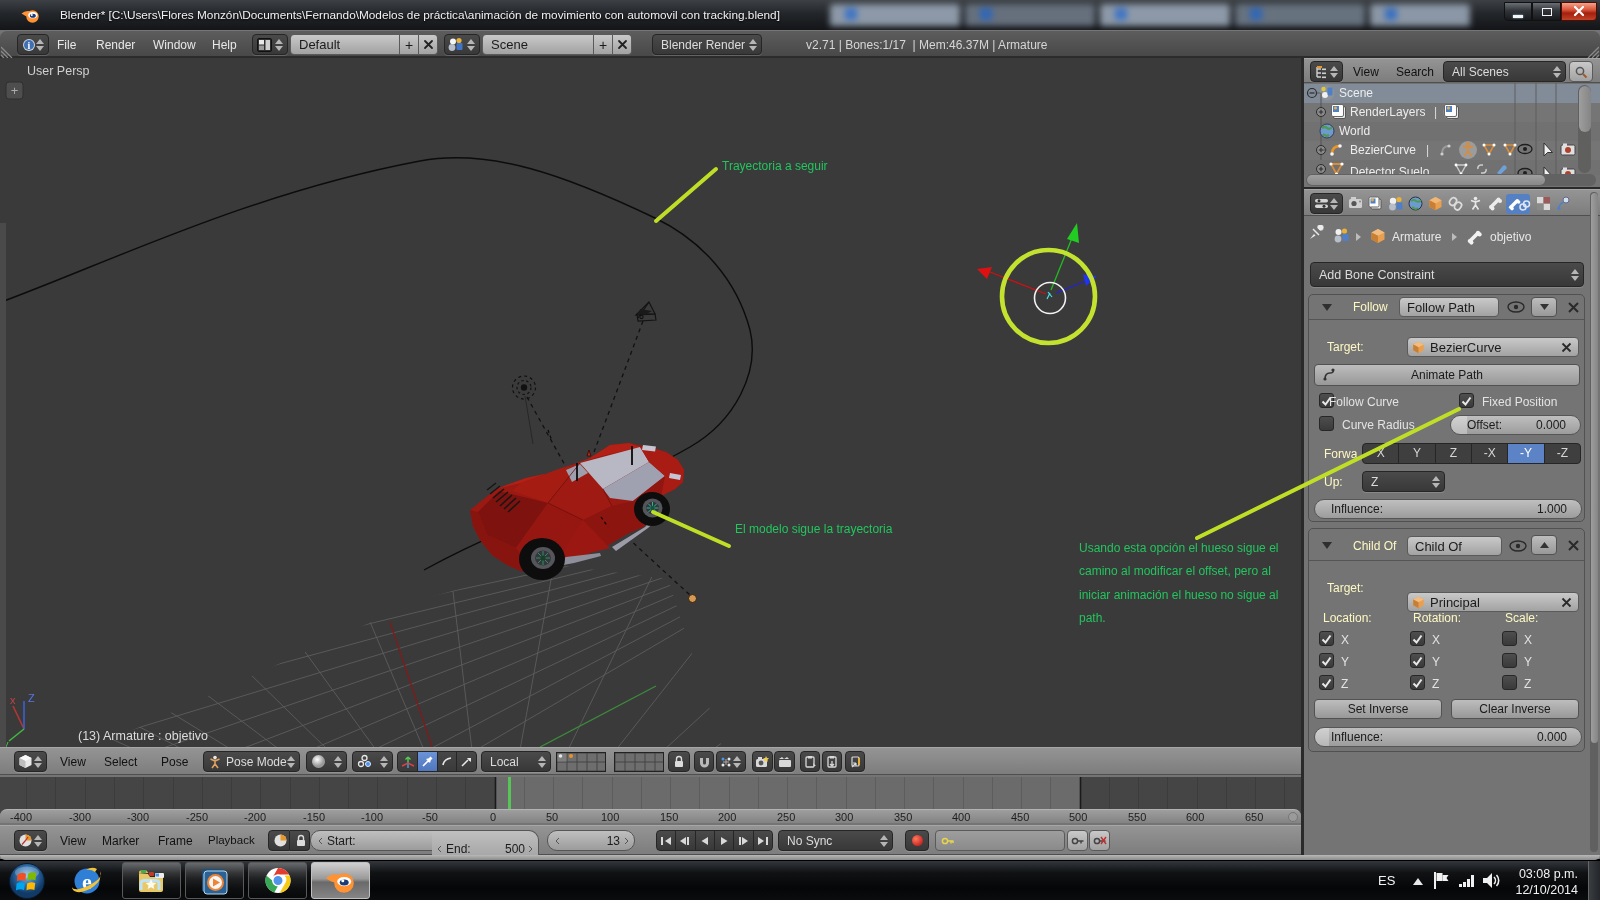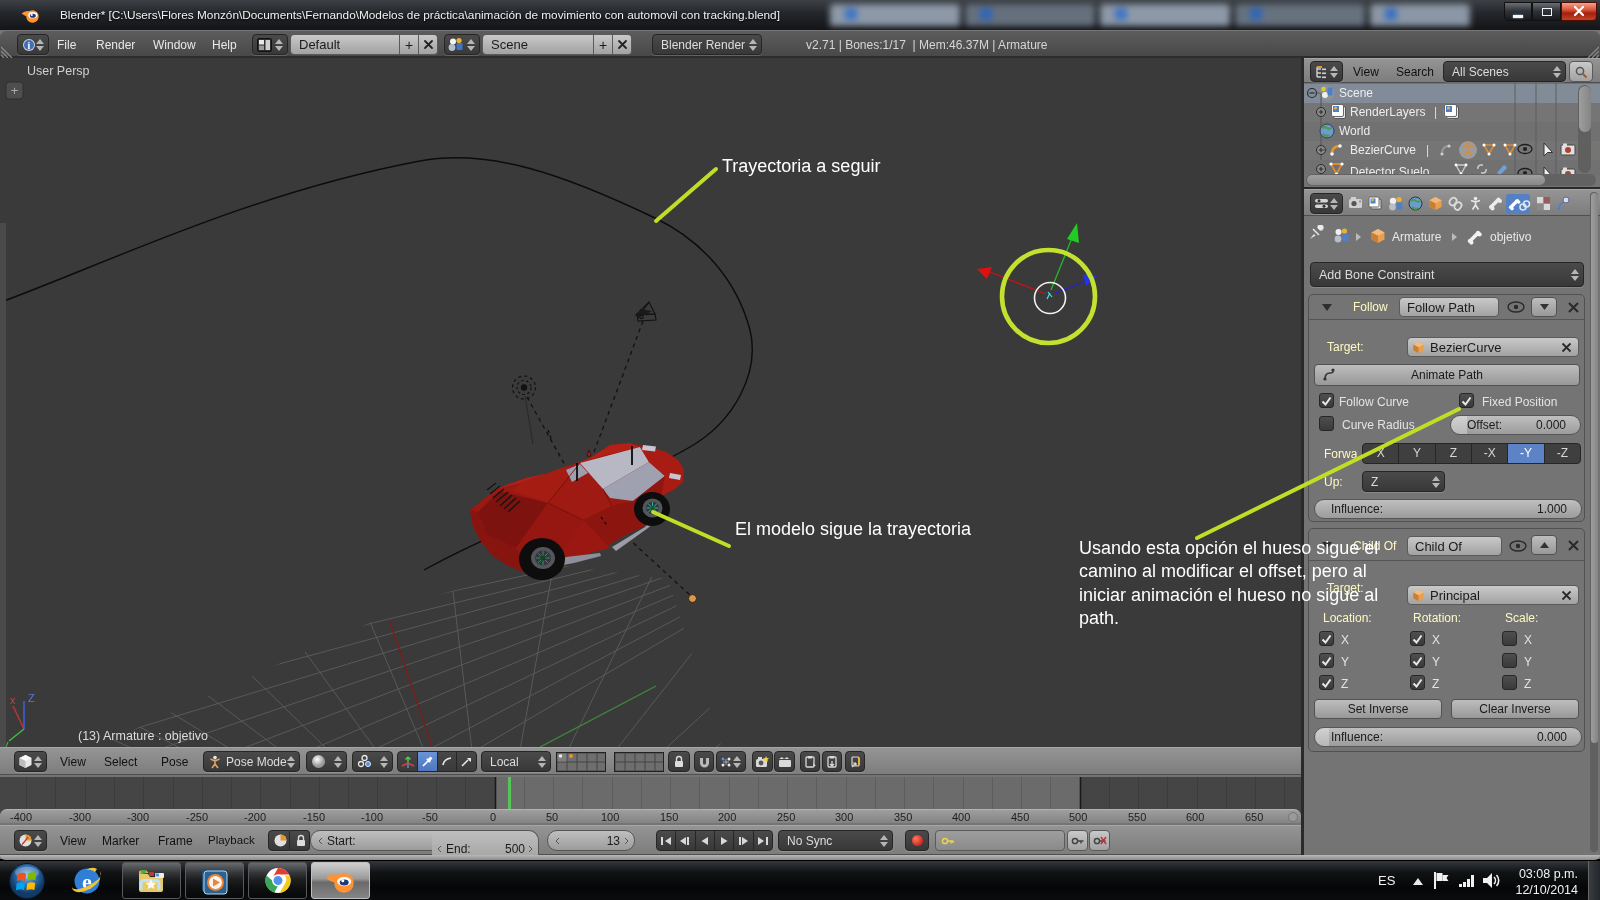--- a/index.html
+++ b/index.html
@@ -13,21 +13,21 @@
 .ud:after{content:"";position:absolute;bottom:0;left:0;border-left:4px solid transparent;border-right:4px solid transparent;border-top:5px solid #b6b6b6}
 .lf{position:absolute;background:linear-gradient(#c9c9c9,#a2a2a2);border:1px solid #5a5a5a;border-radius:4px;color:#1b1b1b;font-size:13px;display:flex;align-items:center}
 .btn{position:absolute;background:linear-gradient(#bdbdbd,#989898);border:1px solid #525252;border-radius:4px;color:#1a1a1a;font-size:12px;display:flex;align-items:center;justify-content:center}
 .slider{position:absolute;background:linear-gradient(#bfbfbf,#9c9c9c);border:1px solid #565656;border-radius:10px;color:#1b1b1b;font-size:12px;display:flex;align-items:center}
 .cb{position:absolute;width:15px;height:15px;background:linear-gradient(#4e4e4e,#3a3a3a);border:1px solid #272727;border-radius:3px}
 .cblabel{position:absolute;color:#e3e3e3;font-size:12px;white-space:nowrap}
 .dtext{position:absolute;color:#fef9c3;font-size:12px;white-space:nowrap}
 .wtext{position:absolute;color:#e3e3e3;font-size:12px;white-space:nowrap}
 .menu{color:#111;font-size:12px}
 .hdr{position:absolute;background:linear-gradient(#949494,#7d7d7d);border-top:1px solid #a6a6a6;border-bottom:1px solid #4f4f4f}
-.ann{position:absolute;color:#ffffff;font-size:18px;line-height:23.3px;white-space:nowrap}
+.ann{position:absolute;color:#22c55e;font-size:12px;line-height:23.3px;white-space:nowrap}
 </style></head>
 <body>
 
 <div class="abs" id="titlebar" style="left:0;top:0;width:1600px;height:30px;background:linear-gradient(#3d4145,#23262a 45%,#131518);overflow:hidden">
   <div class="abs" style="left:770px;top:0;width:700px;height:26px;filter:blur(3px)">
     <div class="abs" style="left:60px;top:4px;width:130px;height:22px;background:#8d99a8;border-radius:4px 4px 0 0"></div>
     <div class="abs" style="left:195px;top:4px;width:130px;height:22px;background:#66707d;border-radius:4px 4px 0 0"></div>
     <div class="abs" style="left:330px;top:4px;width:130px;height:22px;background:#8d99a8;border-radius:4px 4px 0 0"></div>
     <div class="abs" style="left:465px;top:4px;width:130px;height:22px;background:#67727f;border-radius:4px 4px 0 0"></div>
     <div class="abs" style="left:600px;top:4px;width:100px;height:22px;background:#8b97a6;border-radius:4px 4px 0 0"></div>
@@ -972,21 +972,21 @@
         </svg>
       </div>
     <div class="btn" style="left:5px;top:69px;width:266px;height:22px"><svg width="14" height="14" viewBox="0 0 14 14" style="position:absolute;left:7px">
           <path d="M3 11 Q3 5 8 5 Q12 5 11 2" fill="none" stroke="#333" stroke-width="1.6"></path>
           <circle cx="3" cy="11" r="1.6" fill="#333"></circle>
           <circle cx="11" cy="2" r="1.6" fill="#333"></circle>
         </svg>Animate Path</div>
     <div class="cb" style="left:10px;top:98px"><svg width="13" height="13" viewBox="0 0 13 13">
           <path d="M2.5 6.5 l3 3 5-7" stroke="#e9e9e9" stroke-width="2" fill="none"></path>
         </svg></div>
-    <div class="cblabel" style="left:30px;top:100px">Follow Curve</div>
+    <div class="cblabel" style="left:20px;top:100px">Follow Curve</div>
     <div class="cb" style="left:150px;top:98px"><svg width="13" height="13" viewBox="0 0 13 13">
           <path d="M2.5 6.5 l3 3 5-7" stroke="#e9e9e9" stroke-width="2" fill="none"></path>
         </svg></div>
     <div class="cblabel" style="left:173px;top:100px">Fixed Position</div>
     <div class="cb" style="left:10px;top:121px"></div>
     <div class="cblabel" style="left:33px;top:123px">Curve Radius</div>
     <div class="slider" style="left:141px;top:120px;width:131px;height:20px">
         <i style="position:absolute;left:0;top:0;width:16px;height:18px;background:rgba(255,255,255,.3);border-radius:9px 0 0 9px"></i>
         <span style="padding-left:16px">Offset:</span>
         <span style="position:absolute;right:14px">0.000</span>
@@ -1027,21 +1027,21 @@
       <div class="btn" style="left:222px;top:6px;width:26px;height:20px">
           <svg width="11" height="8" viewBox="0 0 11 8">
             <path d="M5.5 1 l4.5 6 h-9z" fill="#333"></path>
           </svg>
         </div>
       <svg class="abs" style="left:258px;top:10px" width="13" height="13" viewBox="0 0 13 13">
           <path d="M2 2 l9 9 M11 2 l-9 9" stroke="#2a2a2a" stroke-width="2"></path>
         </svg>
     </div>
     <div class="dtext" style="left:18px;top:52px">Target:</div>
-    <div class="lf" style="left:98px;top:56px;width:172px;height:20px">
+    <div class="lf" style="left:98px;top:63px;width:172px;height:20px">
         <svg width="13" height="13" viewBox="0 0 16 16" style="margin-left:4px">
           <path d="M8 1 L14.5 4.4 V11.5 L8 15 L1.5 11.5 V4.4Z" fill="#e8a050"></path>
           <path d="M8 1 L14.5 4.4 L8 7.8 L1.5 4.4Z" fill="#f2bc80"></path>
           <path d="M8 7.8 V15 L1.5 11.5 V4.4Z" fill="#c77f35"></path>
         </svg>
         <span style="padding-left:5px">Principal</span>
         <svg width="11" height="11" viewBox="0 0 11 11" style="position:absolute;right:6px">
           <path d="M1.5 1.5 l8 8 M9.5 1.5 l-8 8" stroke="#2a2a2a" stroke-width="1.8"></path>
         </svg>
       </div>

